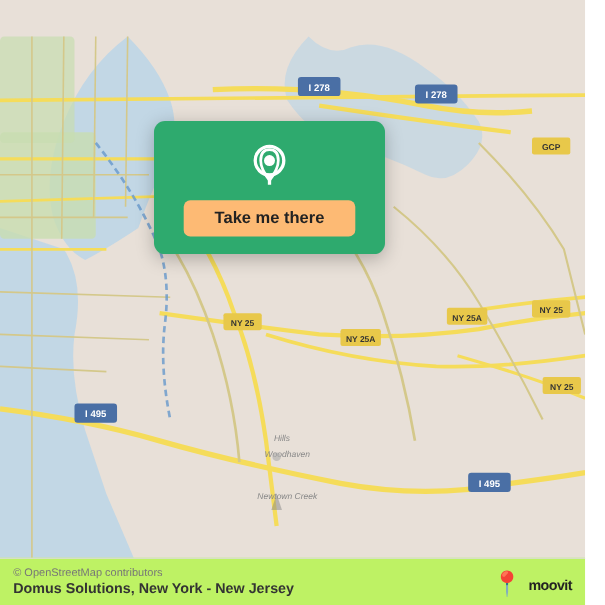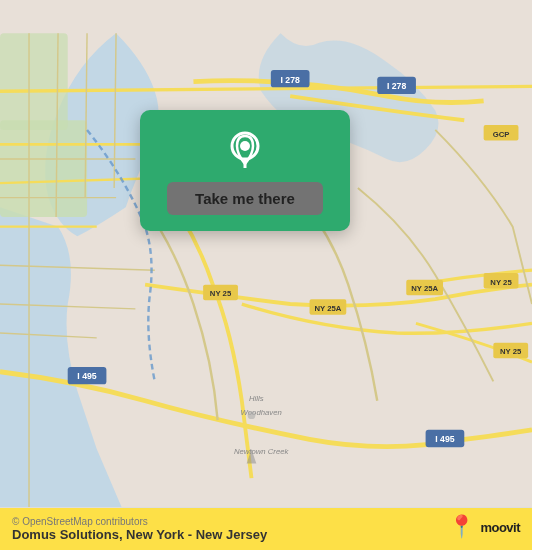--- a/index.html
+++ b/index.html
@@ -52,41 +52,41 @@
       z-index: 10;
     }
 
     #map-pin-icon {
       width: 44px;
       height: 44px;
       margin-bottom: 10px;
     }
 
     #take-me-there-btn {
-      background-color: #737373;
+      background-color: #fdba74;
       color: #222;
       border: none;
       border-radius: 6px;
       padding: 8px 28px;
       font-size: 15px;
       font-weight: 600;
       cursor: pointer;
       white-space: nowrap;
     }
 
     
     #bottom-bar {
       position: absolute;
       bottom: 0;
       left: 0;
       width: 100%;
-      background: #fde047;
+      background: #bef264;
       padding: 8px 12px;
       display: flex;
-      align-items: flex-start;
+      align-items: flex-end;
       justify-content: space-between;
       border-top: 1px solid #ddd;
       z-index: 10;
     }
 
     #bottom-info {
       display: flex;
       flex-direction: column;
     }
 

